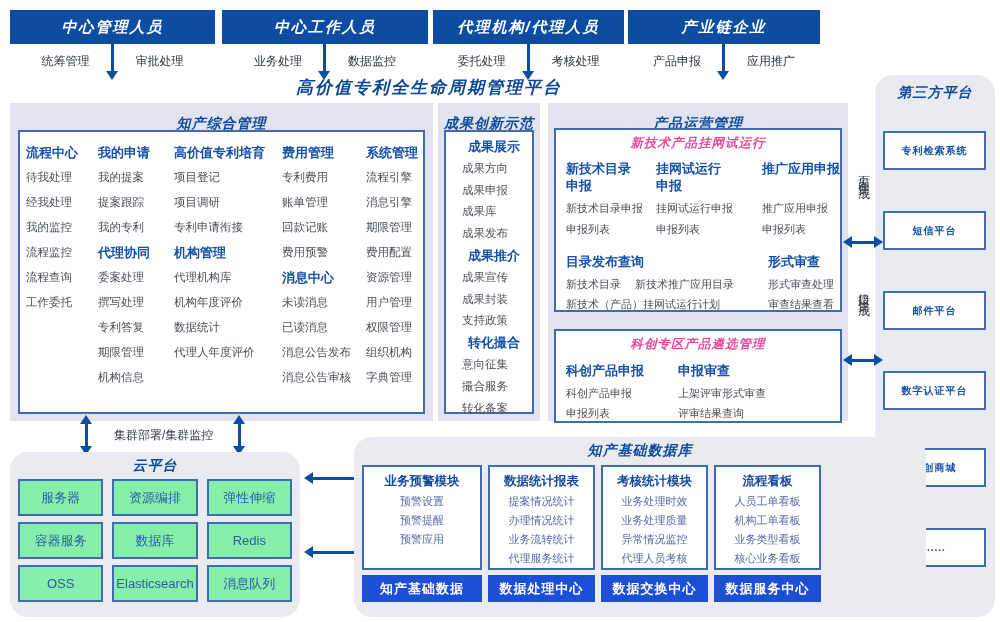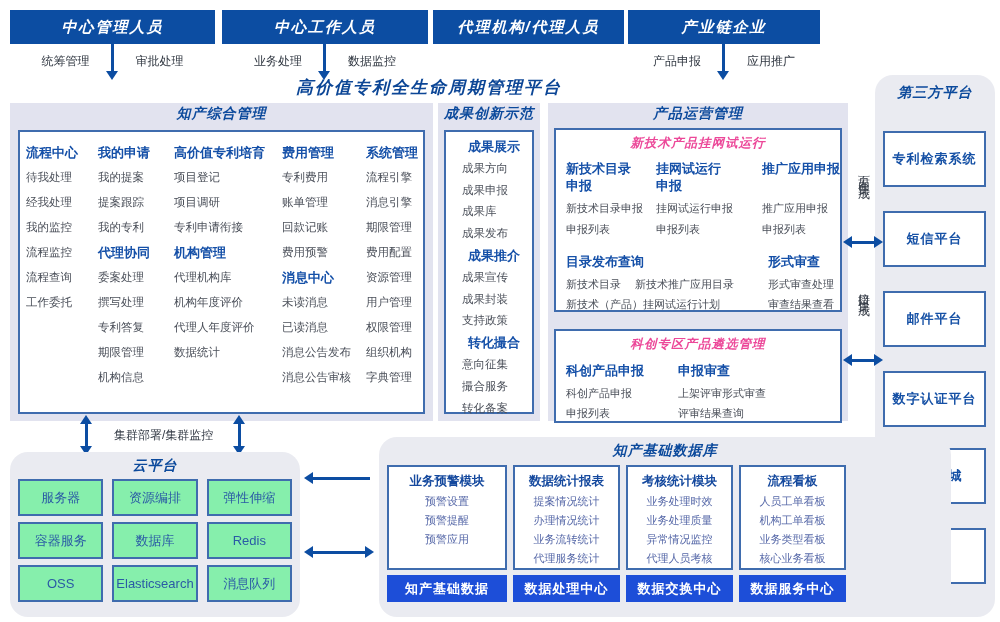--- a/index.html
+++ b/index.html
@@ -32,21 +32,21 @@
   
   #platform-title{
     position:absolute;left:10px;top:76px;width:838px;text-align:center;
     font-size:17px;font-weight:bold;font-style:italic;color:#0c4696;letter-spacing:2px;
   }
   
   .panel{position:absolute;background:#e2e3ef;}
   .panel.gray{background:#eaebf1;border-radius:18px;}
   .panel-title{
     text-align:center;font-size:14px;font-weight:bold;font-style:italic;
-    color:#0c4a9c;padding-top:2px;letter-spacing:1px;
+    color:#0c4a9c;padding-top:12px;letter-spacing:1px;
   }
   .white-box{position:absolute;background:#fff;border:2px solid #3f6cae;box-sizing:border-box;}
   
   #panelA-grid{position:absolute;left:8px;top:32px;padding:5px 0 0 8px;display:grid;grid-template-columns:72px 76px 108px 84px 55px;}
   .col-header{font-weight:bold;font-size:13px;color:#1550a8;line-height:25px;white-space:nowrap;}
   .col-item{font-size:11.5px;color:#4a4f59;line-height:25px;white-space:nowrap;}
   
   #panelB-list{position:absolute;left:6px;top:27px;width:90px;height:284px;background:#fff;border:2px solid #3f6cae;box-sizing:border-box;padding:4px 0 0 16px;}
   #panelB-list .col-header{line-height:21.8px;padding-left:6px;}
   #panelB-list .col-item{line-height:21.8px;font-size:11.5px;}
@@ -57,22 +57,22 @@
   .c1col:nth-child(-n+2) .hdrC{max-width:68px;}
   .c1col .itmC{font-size:11px;color:#4a4f59;line-height:20.5px;white-space:nowrap;}
   #c1-row2{position:absolute;left:10px;top:120px;display:flex;}
   .hdrC2{font-weight:bold;font-size:13px;color:#1550a8;line-height:24px;white-space:nowrap;}
   .itmC{font-size:11px;color:#4a4f59;line-height:20px;white-space:nowrap;}
   #catalog-items{width:192px;display:flex;flex-wrap:wrap;column-gap:14px;}
   #c1-row2 .col2{margin-left:5px;}
   #c2-groups{position:absolute;left:10px;top:28px;display:grid;grid-template-columns:112px 150px;}
   
   .sb-box{
-    position:absolute;left:8px;width:103px;height:56px;border:2px solid #3f6cae;background:#fff;
-    color:#1550a5;font-size:13px;font-weight:600;display:flex;align-items:center;justify-content:center;
+    position:absolute;left:8px;width:103px;height:39px;border:2px solid #3f6cae;background:#fff;
+    color:#1550a5;font-size:10px;font-weight:600;display:flex;align-items:center;justify-content:center;
     box-sizing:border-box;letter-spacing:1px;
   }
   .vtext{position:absolute;writing-mode:vertical-rl;font-size:12px;color:#333a45;letter-spacing:4px;}
   
   #cloud-grid{position:absolute;left:8px;top:27px;width:274px;display:grid;grid-template-columns:repeat(3,1fr);gap:6px 9px;}
   .cloud-box{
     height:37px;border:2px solid #3f6cae;background:#86efac;color:#2a5aa5;font-size:13px;
     display:flex;align-items:center;justify-content:center;box-sizing:border-box;
   }
   
@@ -99,20 +99,25 @@
     <div class="role" style="left: 222px; width: 206px;">
       <div class="role-box">中心工作人员</div>
       <div class="role-labels">
         <span>业务处理</span>
         <span>数据监控</span>
         <span class="vda"></span>
       </div>
     </div>
     <div class="role" style="left: 433px; width: 191px;">
       <div class="role-box">代理机构/代理人员</div>
+      <div class="role-labels">
+        <span>委托处理</span>
+        <span>考核处理</span>
+        <span class="vda"></span>
+      </div>
     </div>
     <div class="role" style="left: 628px; width: 192px;">
       <div class="role-box">产业链企业</div>
       <div class="role-labels">
         <span>产品申报</span>
         <span>应用推广</span>
         <span class="vda"></span>
       </div>
     </div>
   </div>
@@ -145,22 +150,22 @@
         <div class="col-item">机构信息</div>
       </div>
       <div class="colA">
         <div class="col-header">高价值专利培育</div>
         <div class="col-item">项目登记</div>
         <div class="col-item">项目调研</div>
         <div class="col-item">专利申请衔接</div>
         <div class="col-header">机构管理</div>
         <div class="col-item">代理机构库</div>
         <div class="col-item">机构年度评价</div>
+        <div class="col-item">数据统计</div>
         <div class="col-item">代理人年度评价</div>
-        <div class="col-item">数据统计</div>
       </div>
       <div class="colA">
         <div class="col-header">费用管理</div>
         <div class="col-item">专利费用</div>
         <div class="col-item">账单管理</div>
         <div class="col-item">回款记账</div>
         <div class="col-item">费用预警</div>
         <div class="col-header">消息中心</div>
         <div class="col-item">未读消息</div>
         <div class="col-item">已读消息</div>
@@ -288,21 +293,21 @@
       <div class="cloud-box">Redis</div>
       <div class="cloud-box">OSS</div>
       <div class="cloud-box">Elasticsearch</div>
       <div class="cloud-box">消息队列</div>
     </div>
 </div>
 
 <div class="hda left-only" style="left:312px;top:477px;width:58px;"></div>
 <div class="hda" style="left:312px;top:551px;width:54px;"></div>
 
-<div class="panel gray" style="left:379px;top:437px;width:572px;height:180px;">
+<div class="panel gray" style="left:354px;top:437px;width:572px;height:180px;">
   <div class="panel-title" style="padding-top:5px;">知产基础数据库</div>
   <div id="db-modules">
       <div class="db-mod">
         <div class="db-hdr">业务预警模块</div>
         <div class="db-itm">预警设置</div>
         <div class="db-itm">预警提醒</div>
         <div class="db-itm">预警应用</div>
       </div>
       <div class="db-mod">
         <div class="db-hdr">数据统计报表</div>

